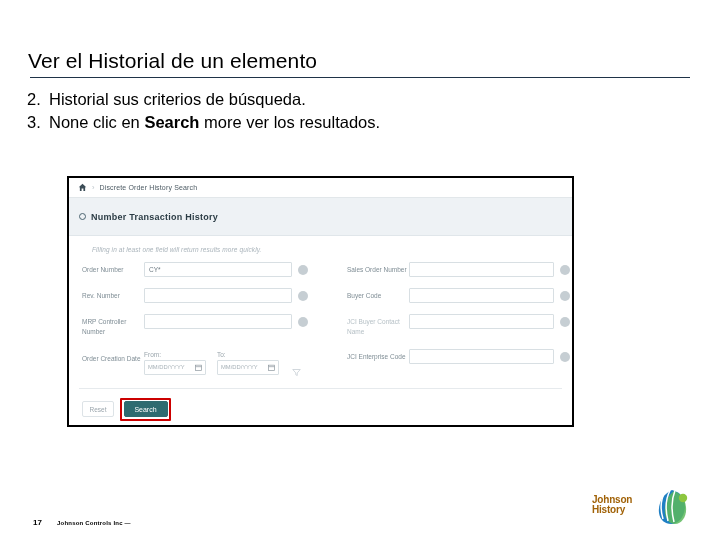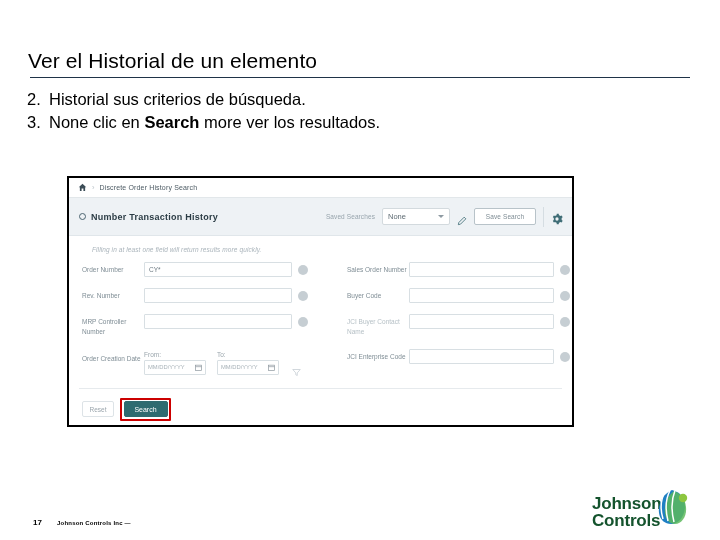--- a/index.html
+++ b/index.html
@@ -332,23 +332,23 @@
   .jc-logo {
     position: absolute;
     left: 592px;
     top: 489px;
     width: 100px;
     height: 42px;
   }
   .jc-wordmark {
     position: absolute;
     left: 0; top: 6px;
-    font-size: 17px;
+    font-size: 10px;
     font-weight: bold;
-    color: #14532d;
+    color: #a16207;
     line-height: 1.02;
     letter-spacing: -.2px;
   }
   .jc-mark {
     position: absolute;
     right: 0; top: 0;
     width: 40px; height: 36px;
   }
 </style>
 </head>
@@ -377,40 +377,20 @@
         </svg>
     </span>
     <span class="bc-sep">›</span>
     <span class="bc-text">Discrete Order History Search</span>
   </div>
 
   <div class="shot-toolbar">
     <div class="tb-left">
       <span class="circle-icon"></span>
       <span class="tb-title">Number Transaction History</span>
-    </div>
-    <div class="tb-right">
-      <span class="saved-label">Saved Searches</span>
-      <div class="saved-select">
-        <span>None</span>
-        <span class="caret"></span>
-      </div>
-      <span class="pencil-icon">
-        <svg viewBox="0 0 12 12" width="10" height="10">
-            <path d="M8.6 1.4 L10.6 3.4 L4.2 9.8 L1.6 10.4 L2.2 7.8 Z" fill="none" stroke="#3f6d76" stroke-width="1"></path>
-          </svg>
-      </span>
-      <div class="save-search-btn">Save Search</div>
-      <span class="tb-divider"></span>
-      <span class="gear-icon">
-        <svg viewBox="0 0 24 24" width="12" height="12">
-            <path fill="#3f6d76" d="M12 8a4 4 0 100 8 4 4 0 000-8zm9.4 4c0-.6-.06-1.2-.16-1.76l2.12-1.6-2-3.46-2.5 1a8.9 8.9 0 00-3.04-1.76L15.5 1.5h-4l-.32 2.92a8.9 8.9 0 00-3.04 1.76l-2.5-1-2 3.46 2.12 1.6a9.3 9.3 0 000 3.52l-2.12 1.6 2 3.46 2.5-1a8.9 8.9 0 003.04 1.76l.32 2.92h4l.32-2.92a8.9 8.9 0 003.04-1.76l2.5 1 2-3.46-2.12-1.6c.1-.56.16-1.16.16-1.76z"></path>
-            <circle cx="12" cy="12" r="3.3" fill="#eef2f5"></circle>
-          </svg>
-      </span>
     </div>
   </div>
 
   <div class="shot-hint">Filling in at least one field will return results more quickly.</div>
 
   <div class="shot-form">
 
     <div class="col col-left">
 
       <div class="frow">
@@ -507,21 +487,21 @@
   </div>
 
 </div>
 
 <div class="footer-page">17</div>
 <div class="footer-text">Johnson Controls Inc —</div>
 
 <div class="jc-logo">
   <div class="jc-wordmark">
     <div>Johnson</div>
-    <div>Controls</div>
+    <div>History</div>
   </div>
   <span class="jc-mark">
     <svg viewBox="0 0 40 36" width="40" height="36">
       <path d="M20 1 C11 5 6 14 7 24 C8 31 13 35 19 35 C27 35 33 27 33 17 C33 9 28 3 20 1 Z" fill="#1f7fc4"></path>
       <path d="M22 2 C15 7 12 16 13 25 C14 31 18 35 23 35 C30 35 35 27 34 18 C33 9 28 4 22 2 Z" fill="#5cb85c" opacity=".85"></path>
       <g stroke="#ffffff" stroke-width="1.5" fill="none">
         <path d="M13 3 C9 10 8 20 11 30"></path>
         <path d="M18 1.5 C14 9 13 20 16 32"></path>
         <path d="M23 1.5 C20 9 19 21 22 33"></path>
       </g>

